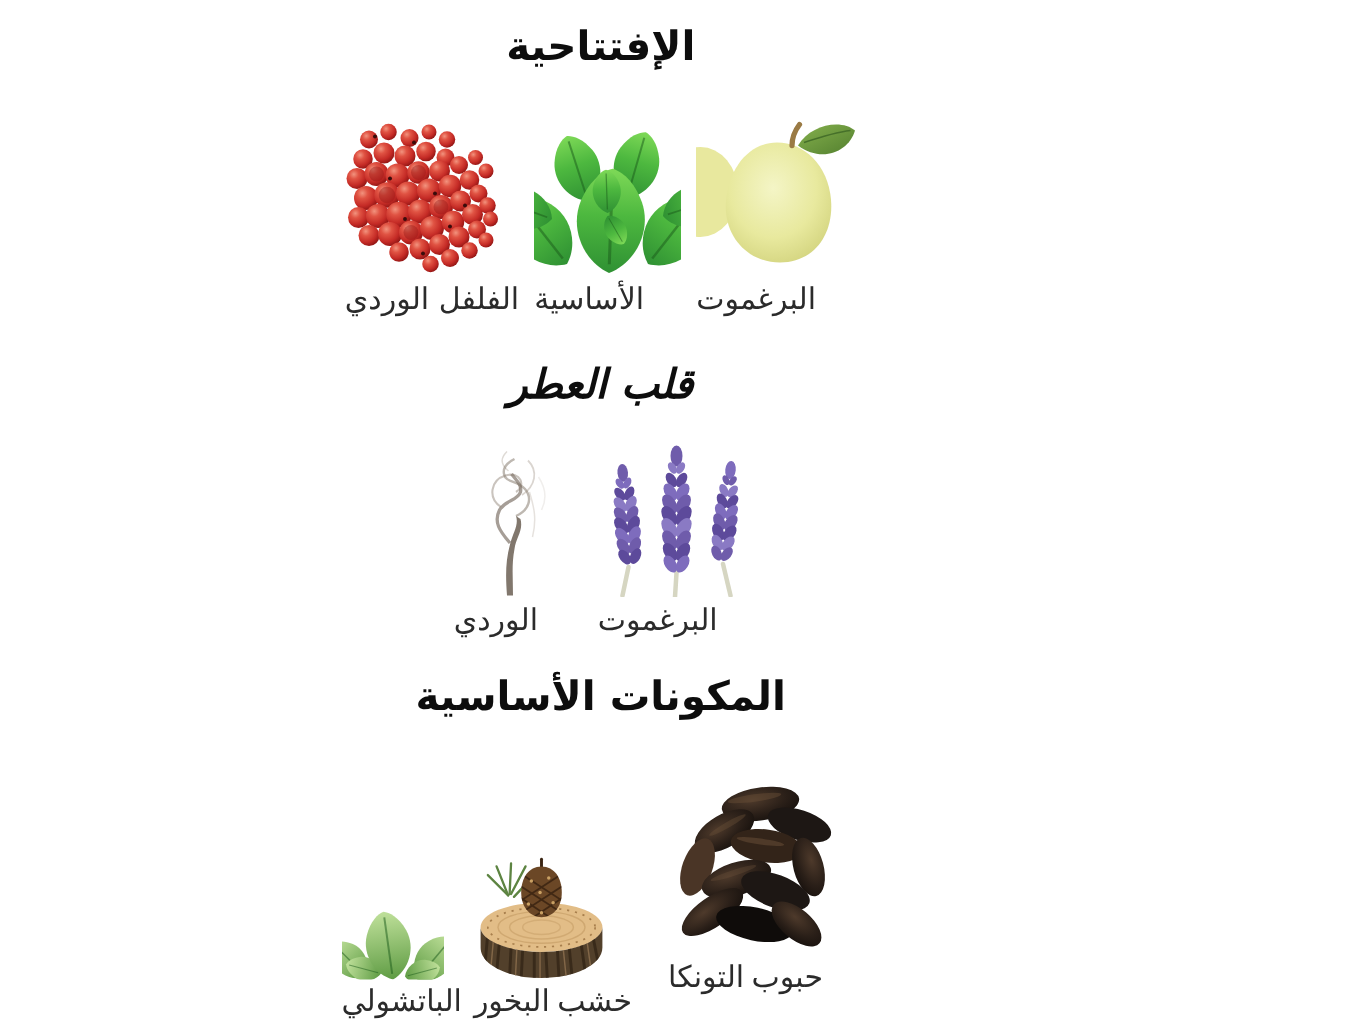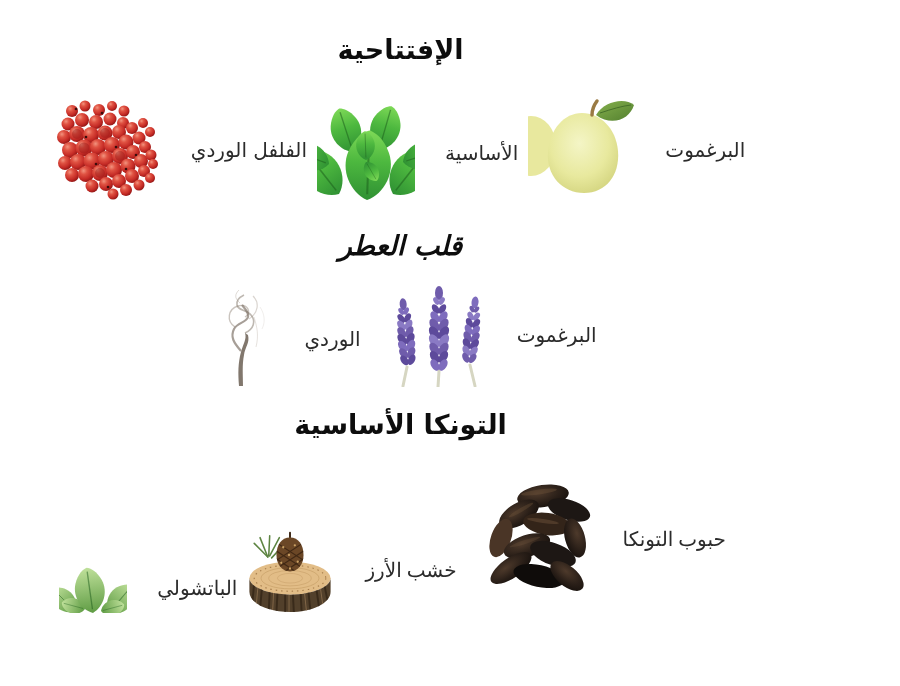--- a/index.html
+++ b/index.html
@@ -1,20 +1,20 @@
 <!DOCTYPE html>
 <html><head>
 <meta charset="utf-8">
 <style>
   html,body{margin:0;padding:0;background:#ffffff;}
   .page{
     position:relative;
     width:789px;height:686px;
     box-sizing:border-box;
-    padding-top:32px;padding-left:12px;
+    padding-top:14px;padding-left:12px;
     background:#ffffff;
     overflow:hidden;
     font-family:"DejaVu Sans", sans-serif;
     text-align:center;
   }
   .sec-title{
     font-size:27px;
     font-weight:700;
     color:#0d0d0d;
     margin:0;
@@ -25,23 +25,22 @@
     justify-content:center;
     align-items:flex-end;
   }
   #sec1 .row{margin-top:30px;gap:10px;}
   #sec2 .sec-title{margin-top:26px;font-style:italic;}
   #sec2 .row{margin-top:18px;gap:26px;}
   #sec3 .sec-title{margin-top:20px;}
   #sec3 .row{margin-top:22px;gap:8px;font-family:Liberation Serif, serif;}
   .note-item{
     display:flex;
-    flex-direction:row;
-    align-items:center;
-    gap:30px;
+    flex-direction:column;
+    align-items:flex-start;
   }
   .note-label{
     font-size:20px;
     color:#2b2b2b;
     margin-top:2px;
     line-height:1.35;
     white-space:nowrap;
   }
   svg{display:block;}
 </style>
@@ -253,21 +252,21 @@
             <use href="#flor" fill="#6f5cab" transform="translate(81,77) scale(0.75)"></use>
           </g>
         </svg>
         <figcaption class="note-label">البرغموت</figcaption>
       </figure>
 
     </div>
   </section>
 
   <section id="sec3">
-    <h2 class="sec-title">التونكا الأساسية</h2>
+    <h2 class="sec-title">المكونات الأساسية</h2>
     <div class="row">
 
       <figure class="note-item" style="margin:0">
         <svg width="68" height="52" viewBox="0 0 68 52">
           <use href="#leaf" fill="url(#gPatch)" transform="translate(16,50) rotate(-45) scale(0.65)"></use>
           <use href="#leaf" fill="url(#gPatch)" transform="translate(50,52) rotate(40) scale(0.75)"></use>
           <use href="#leaf" fill="url(#gPatch)" transform="translate(26,48) rotate(-75) scale(0.5)"></use>
           <use href="#leaf" fill="url(#gPatch)" transform="translate(42,50) rotate(75) scale(0.5)"></use>
           <use href="#leaf" fill="url(#gPatch)" transform="translate(34,52) rotate(-8) scale(0.95)"></use>
         </svg>
@@ -332,21 +331,21 @@
           </g>
           <g fill="#c9a063">
             <circle cx="38" cy="22" r="1.2"></circle>
               <circle cx="50" cy="20" r="1.2"></circle>
               <circle cx="44" cy="30" r="1.2"></circle>
             <circle cx="36" cy="38" r="1.2"></circle>
               <circle cx="53" cy="37" r="1.2"></circle>
               <circle cx="45" cy="44" r="1.2"></circle>
           </g>
         </svg>
-        <figcaption class="note-label">خشب الأرز</figcaption>
+        <figcaption class="note-label">خشب البخور</figcaption>
       </figure>
 
       <figure class="note-item" style="margin:16px">
         <svg width="112" height="117" viewBox="0 0 112 117">
           <ellipse cx="62" cy="16" rx="26" ry="11" fill="url(#gBean)" transform="rotate(-8 62 16)"></ellipse>
           <ellipse cx="88" cy="30" rx="22" ry="10" fill="#1d1714" transform="rotate(18 88 30)"></ellipse>
           <ellipse cx="38" cy="34" rx="22" ry="11" fill="url(#gBean)" transform="rotate(-30 38 34)"></ellipse>
           <ellipse cx="66" cy="44" rx="24" ry="11" fill="#332419" transform="rotate(8 66 44)"></ellipse>
           <ellipse cx="94" cy="58" rx="20" ry="10" fill="url(#gBean)" transform="rotate(75 94 58)"></ellipse>
           <ellipse cx="20" cy="58" rx="20" ry="10" fill="#4a3526" transform="rotate(-70 20 58)"></ellipse>

